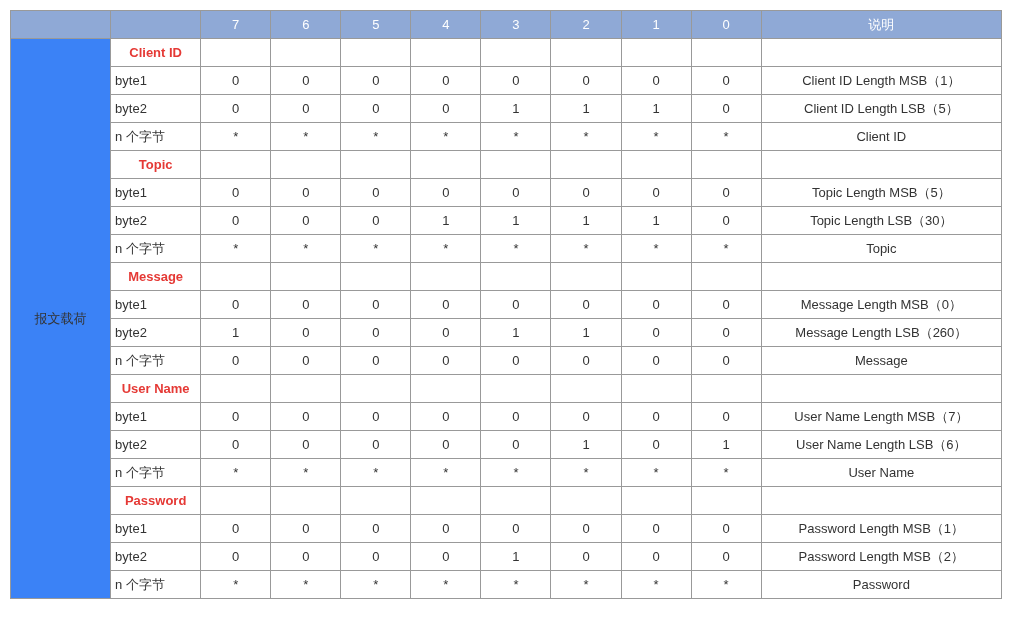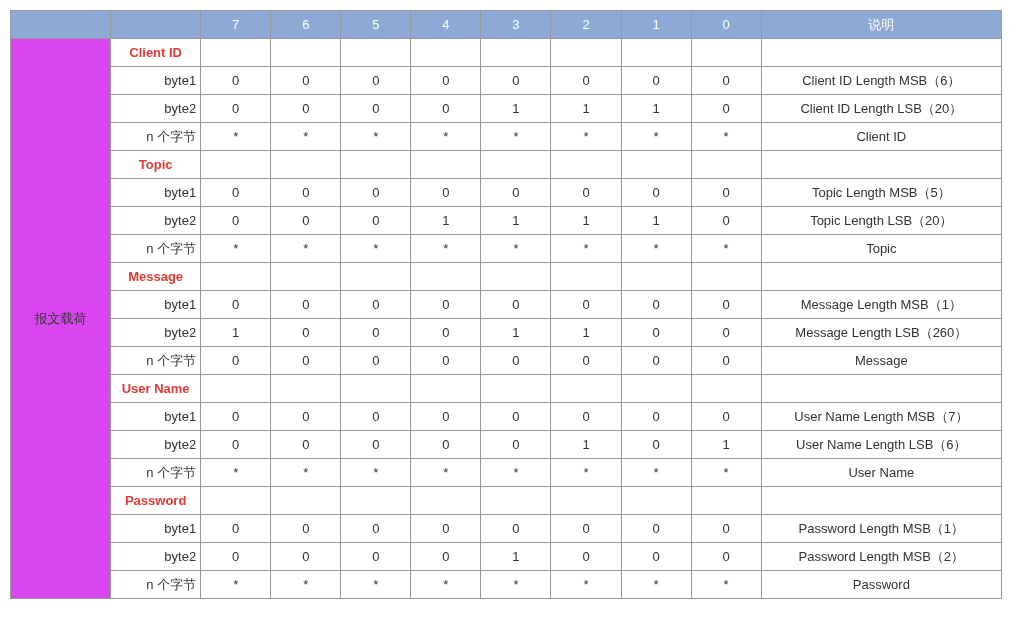--- a/index.html
+++ b/index.html
@@ -26,29 +26,29 @@
     th {
       background: #8fa9d6;
       color: #fff;
       font-weight: normal;
     }
     .col-side { width: 100px; }
     .col-label { width: 90px; }
     .col-bit { width: 70px; }
     .col-desc { width: 240px; }
     .side-label {
-      background: #d946ef;
+      background: #3b82f6;
       color: #333;
     }
     .section-label {
       color: #e53935;
       font-weight: bold;
       text-align: center;
     }
-    .row-label { text-align: right; }
+    .row-label { text-align: left; }
   </style>
 </head>
 <body>
 
 <table>
   <colgroup>
     <col class="col-side">
     <col class="col-label">
     <col class="col-bit">
       <col class="col-bit">
@@ -92,33 +92,33 @@
       <tr>
         <td class="row-label">byte1</td>
         <td>0</td>
         <td>0</td>
         <td>0</td>
         <td>0</td>
         <td>0</td>
         <td>0</td>
         <td>0</td>
         <td>0</td>
-        <td>Client ID Length MSB（6）</td>
-      </tr>
-      <tr>
-        <td class="row-label">byte2</td>
-        <td>0</td>
-        <td>0</td>
-        <td>0</td>
-        <td>0</td>
-        <td>1</td>
-        <td>1</td>
-        <td>1</td>
-        <td>0</td>
-        <td>Client ID Length LSB（20）</td>
+        <td>Client ID Length MSB（1）</td>
+      </tr>
+      <tr>
+        <td class="row-label">byte2</td>
+        <td>0</td>
+        <td>0</td>
+        <td>0</td>
+        <td>0</td>
+        <td>1</td>
+        <td>1</td>
+        <td>1</td>
+        <td>0</td>
+        <td>Client ID Length LSB（5）</td>
       </tr>
       <tr>
         <td class="row-label">n 个字节</td>
         <td>*</td>
         <td>*</td>
         <td>*</td>
         <td>*</td>
         <td>*</td>
         <td>*</td>
         <td>*</td>
@@ -152,21 +152,21 @@
       <tr>
         <td class="row-label">byte2</td>
         <td>0</td>
         <td>0</td>
         <td>0</td>
         <td>1</td>
         <td>1</td>
         <td>1</td>
         <td>1</td>
         <td>0</td>
-        <td>Topic Length LSB（20）</td>
+        <td>Topic Length LSB（30）</td>
       </tr>
       <tr>
         <td class="row-label">n 个字节</td>
         <td>*</td>
         <td>*</td>
         <td>*</td>
         <td>*</td>
         <td>*</td>
         <td>*</td>
         <td>*</td>
@@ -188,21 +188,21 @@
       <tr>
         <td class="row-label">byte1</td>
         <td>0</td>
         <td>0</td>
         <td>0</td>
         <td>0</td>
         <td>0</td>
         <td>0</td>
         <td>0</td>
         <td>0</td>
-        <td>Message Length MSB（1）</td>
+        <td>Message Length MSB（0）</td>
       </tr>
       <tr>
         <td class="row-label">byte2</td>
         <td>1</td>
         <td>0</td>
         <td>0</td>
         <td>0</td>
         <td>1</td>
         <td>1</td>
         <td>0</td>

